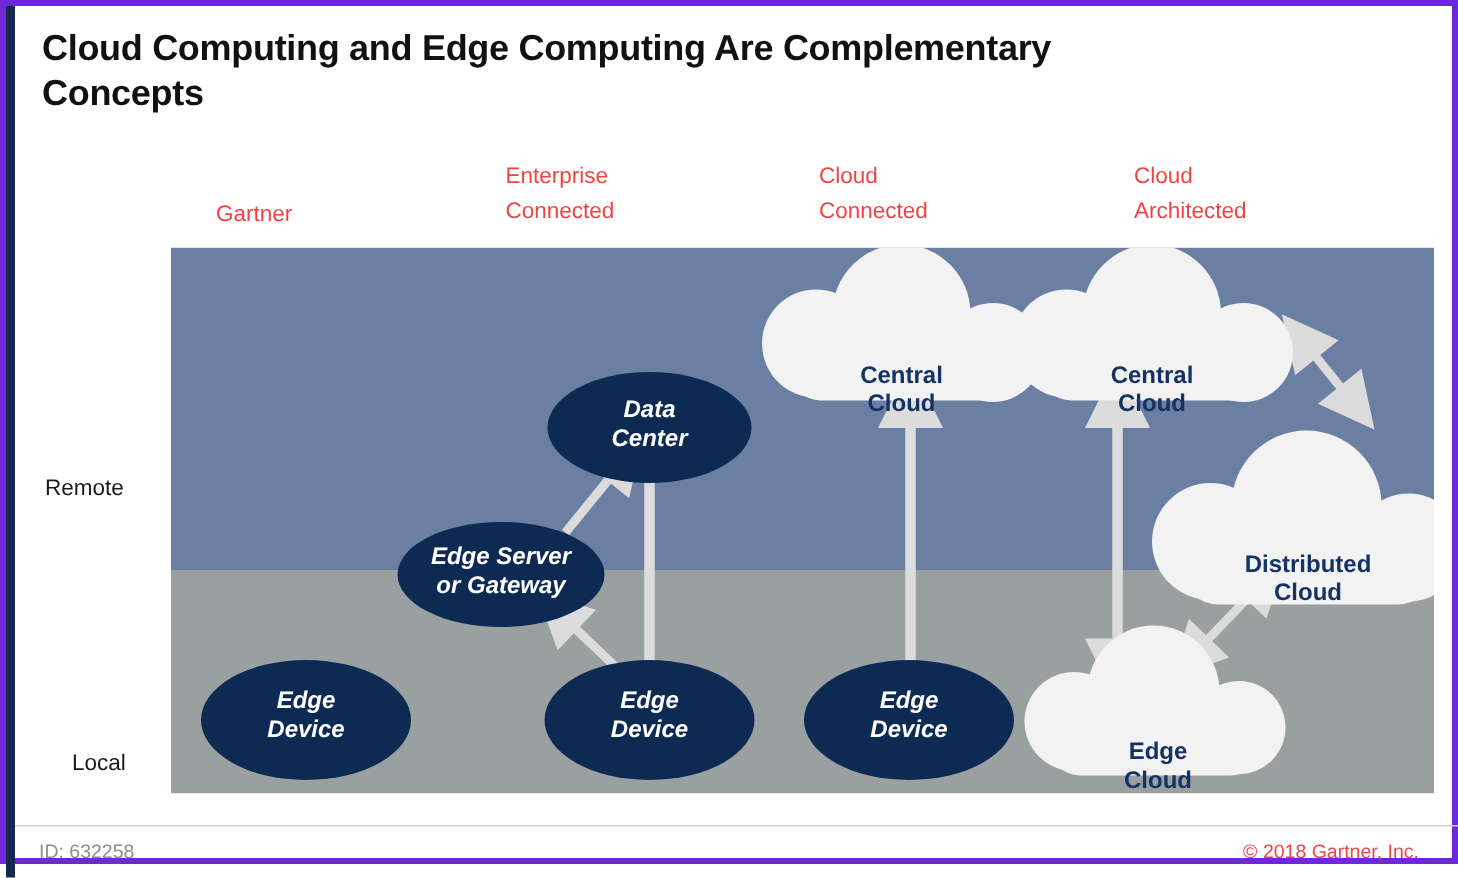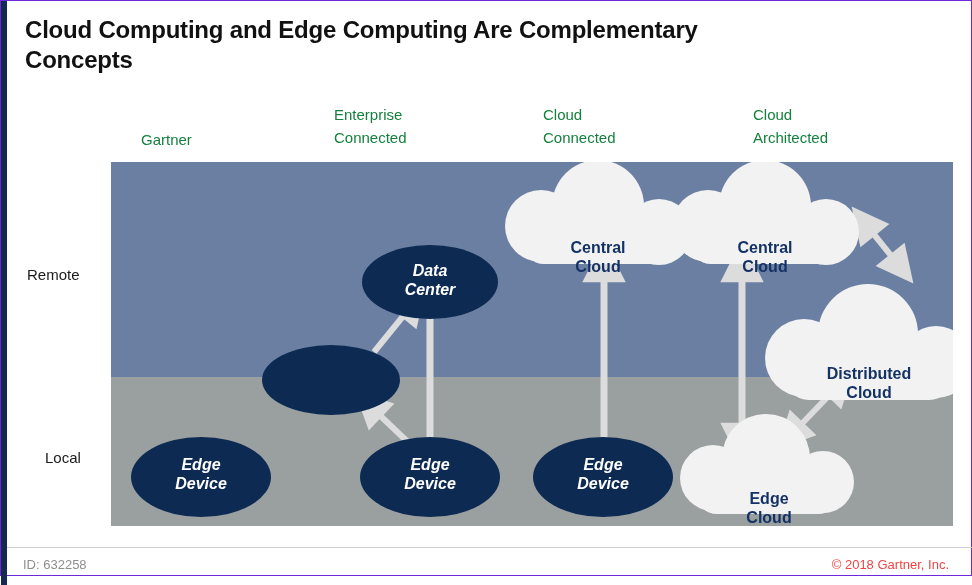--- a/index.html
+++ b/index.html
@@ -6,45 +6,45 @@
   body{
     width:972px;height:585px;
     background:#ffffff;
     font-family:"Liberation Sans", sans-serif;
     overflow:hidden;
     position:relative;
   }
   #frame{
     position:absolute;left:0;top:0;width:972px;height:576px;
     background:#ffffff;
-    border:1px solid #6d28d9;
+    border:4px solid #6d28d9;
     box-sizing:border-box;
   }
   #left-accent{
     position:absolute;left:0;top:0;width:6px;height:585px;
     background:#152a4e;
   }
   
   #title{
     position:absolute;left:24px;top:14px;width:760px;
     font-size:24px;font-weight:bold;color:#111111;
     line-height:1.25;letter-spacing:-0.2px;
   }
   
   .col-head{
     position:absolute;
-    font-size:15px;color:#15803d;line-height:1.5;
+    font-size:15px;color:#ef4444;line-height:1.5;
     white-space:pre-line;
   }
   #head-isolated{left:140px;top:128px;}
   #head-ent{left:333px;top:103px;}
   #head-cc{left:542px;top:103px;}
   #head-ca{left:752px;top:103px;}
   
-  .row-label{position:absolute;font-size:15px;color:#1a1a1a;}
+  .row-label{position:absolute;font-size:15px;color:#1a1a1a;margin-top:48px;}
   #lbl-remote{left:26px;top:265px;}
   #lbl-local{left:44px;top:448px;}
   
   #plot{
     position:absolute;left:110px;top:161px;width:842px;height:364px;
     overflow:hidden;
   }
   #band-remote{position:absolute;left:0;top:0;width:842px;height:215px;background:#6b7fa3;}
   #band-local{position:absolute;left:0;top:215px;width:842px;height:149px;background:#9a9fa0;}
 
@@ -166,20 +166,22 @@
 
     <div class="node-label lbl-dark" style="left:20px;top:294px;width:140px;">Edge
 Device</div>
 
     <div class="node-label lbl-dark" style="left:249px;top:294px;width:140px;">Edge
 Device</div>
 
     <div class="node-label lbl-dark" style="left:422px;top:294px;width:140px;">Edge
 Device</div>
 
+    <div class="node-label lbl-dark" style="left:151px;top:198px;width:138px;">Edge Server
+or Gateway</div>
 
     <div class="node-label lbl-dark" style="left:250px;top:100px;width:138px;">Data
 Center</div>
 
     <div class="node-label lbl-cloud" style="left:417px;top:41px;width:140px;">Central
 Cloud</div>
 
     <div class="node-label lbl-cloud" style="left:584px;top:41px;width:140px;">Central
 Cloud</div>
 

